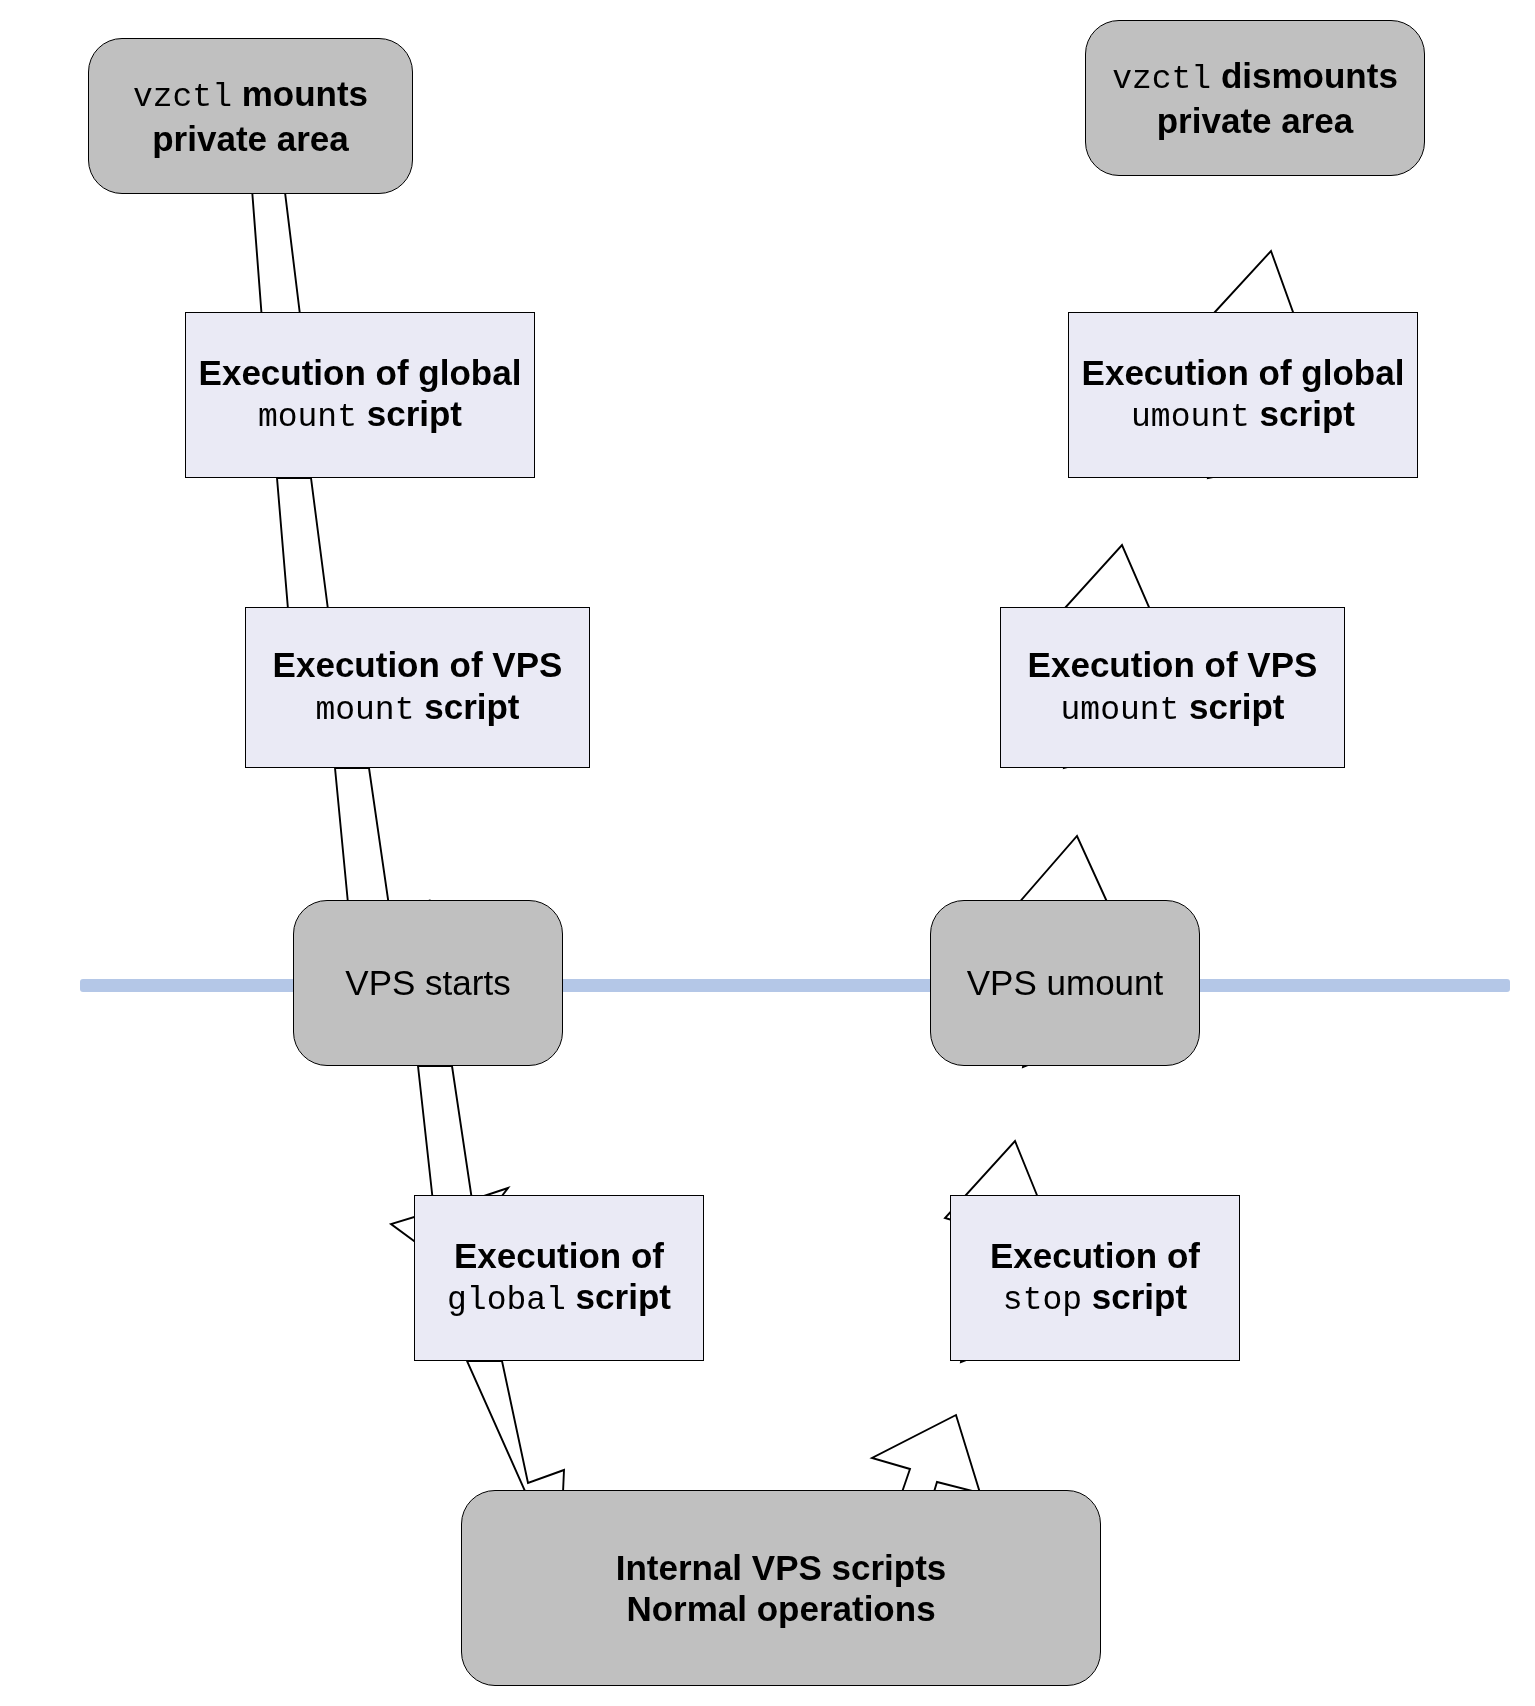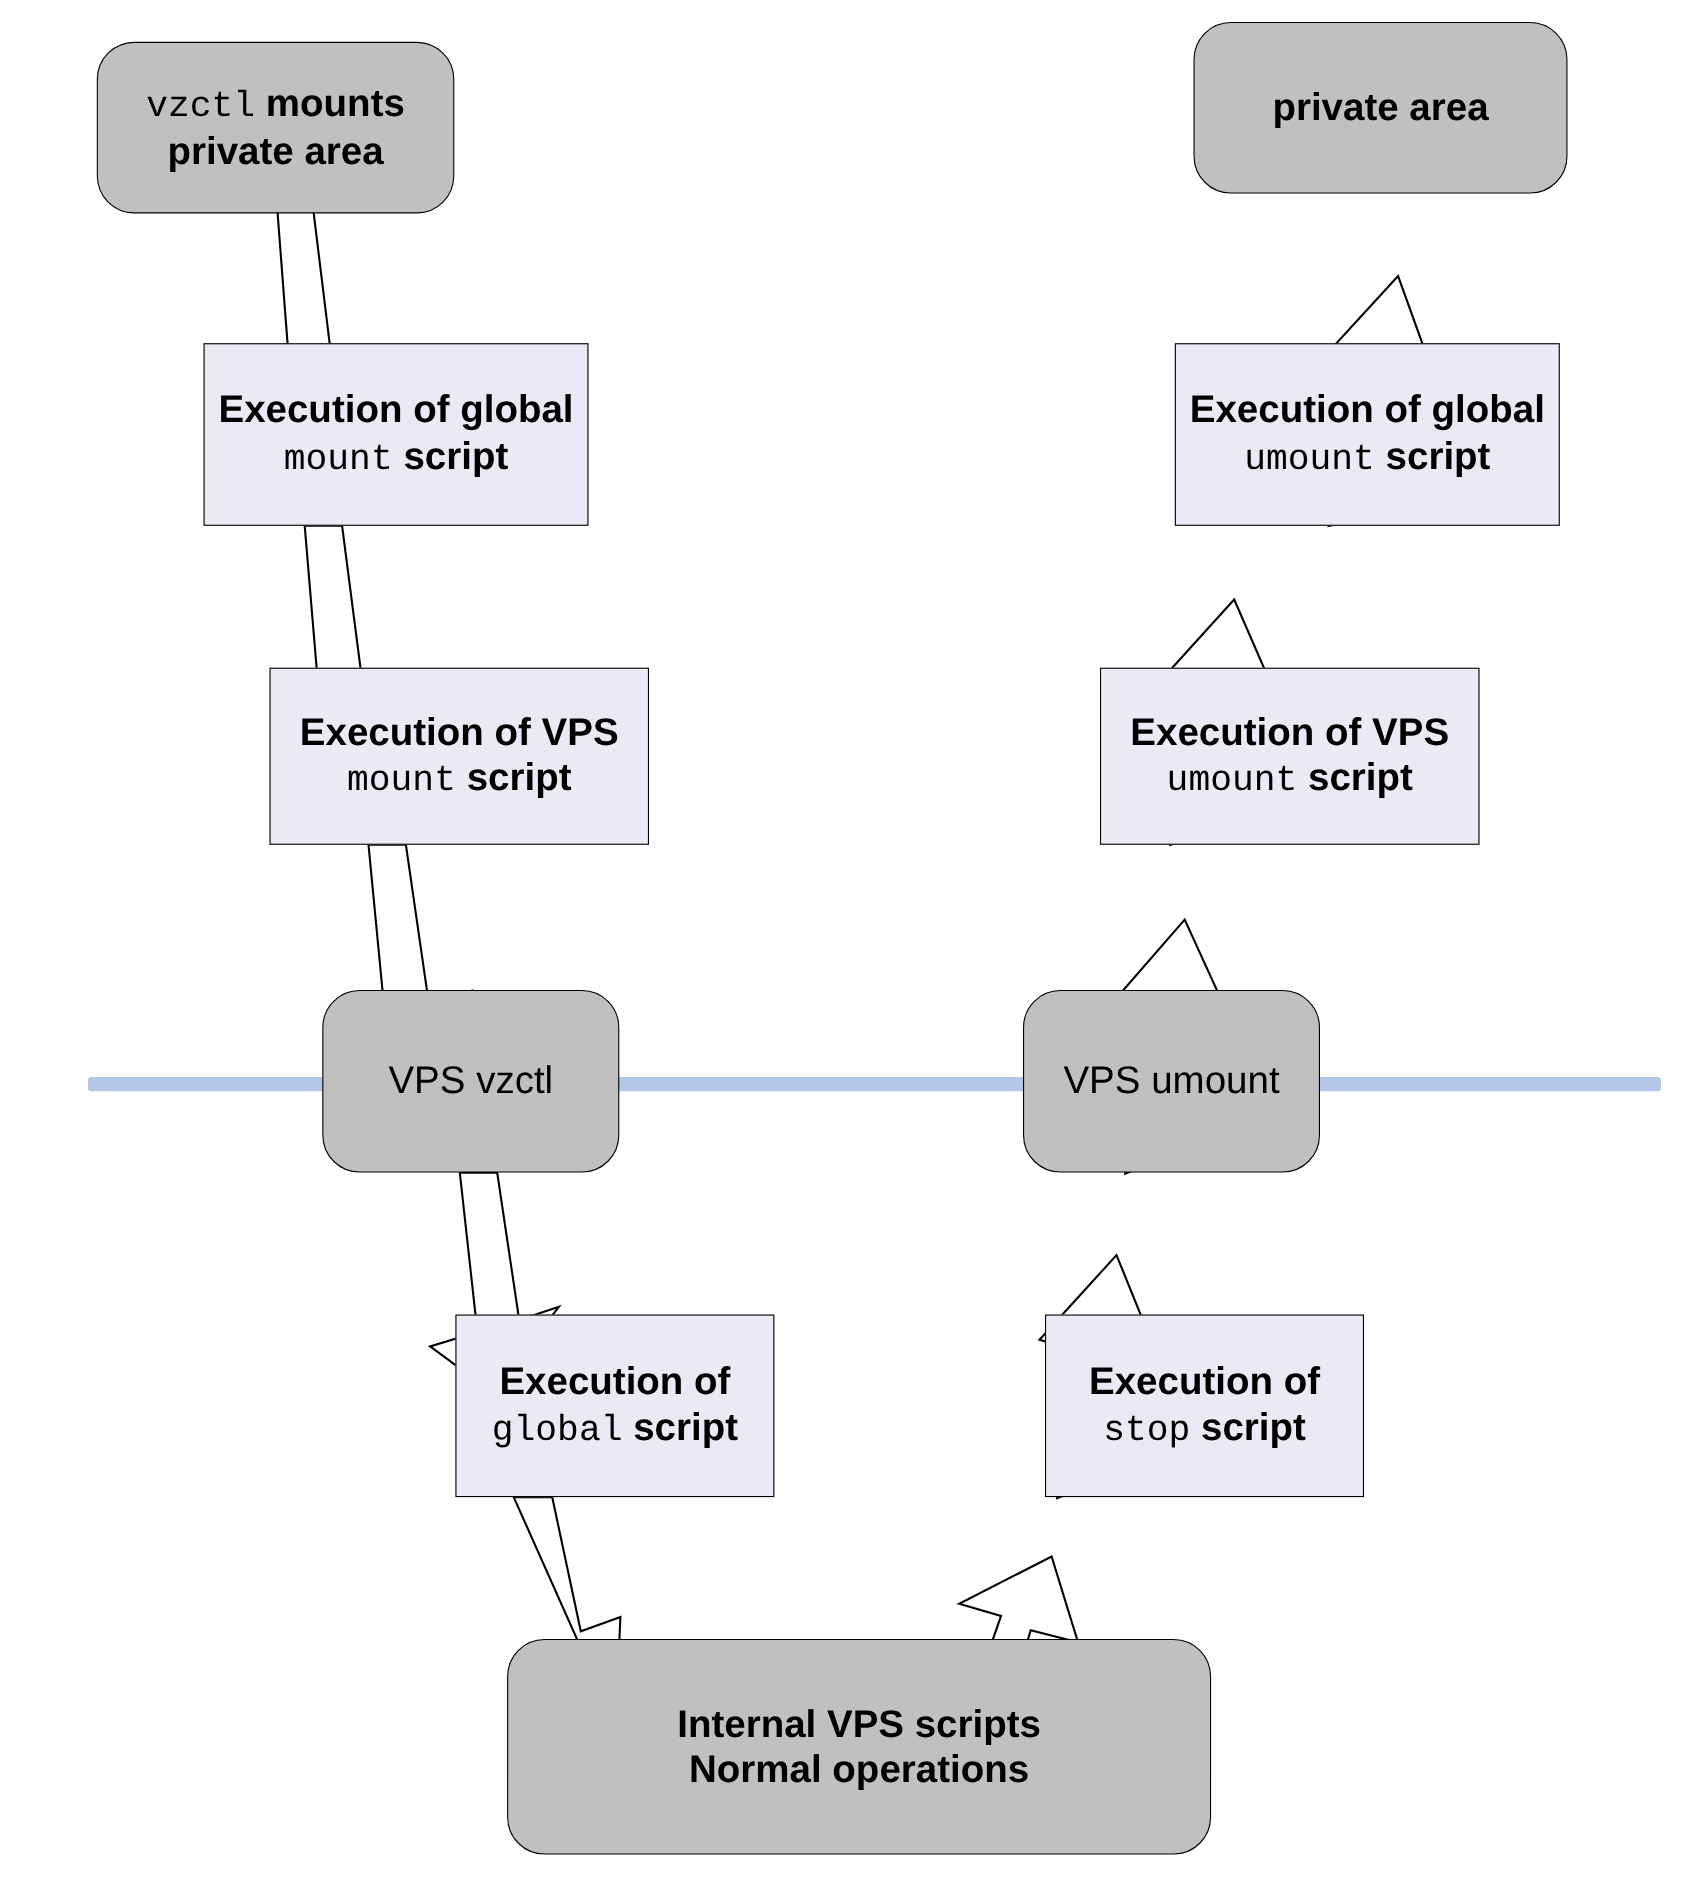--- a/index.html
+++ b/index.html
@@ -92,21 +92,21 @@
     <span class="line1 bold">Execution of global</span>
     <span class="line2"><span class="mono">mount</span><span class="bold"> script</span></span>
   </div>
 
   <div class="node plain" style="left:205px;top:607px;width:345px;height:161px;">
     <span class="line1 bold">Execution of VPS</span>
     <span class="line2"><span class="mono">mount</span><span class="bold"> script</span></span>
   </div>
 
   <div class="node gray" style="left:293px;top:900px;width:270px;height:166px;">
-    <span class="line1 reg">VPS vzctl</span>
+    <span class="line1 reg">VPS starts</span>
   </div>
 
   <div class="node plain" style="left:374px;top:1195px;width:290px;height:166px;">
     <span class="line1 bold">Execution of</span>
     <span class="line2"><span class="mono">global</span><span class="bold"> script</span></span>
   </div>
 
   <div class="node gray" style="left:437px;top:1490px;width:640px;height:196px;margin-left:24px;">
     <span class="line1 bold">Internal VPS scripts</span>
     <span class="line2 bold">Normal operations</span>
@@ -125,16 +125,17 @@
     <span class="line1 bold">Execution of VPS</span>
     <span class="line2"><span class="mono">umount</span><span class="bold"> script</span></span>
   </div>
 
   <div class="node plain" style="left:1028px;top:312px;width:350px;height:166px;">
     <span class="line1 bold">Execution of global</span>
     <span class="line2"><span class="mono">umount</span><span class="bold"> script</span></span>
   </div>
 
   <div class="node gray" style="left:1085px;top:20px;width:340px;height:156px;">
+    <span class="line1"><span class="mono">vzctl</span><span class="bold"> dismounts</span></span>
     <span class="line2 bold">private area</span>
   </div>
 
 </div>
 
 </body></html>

